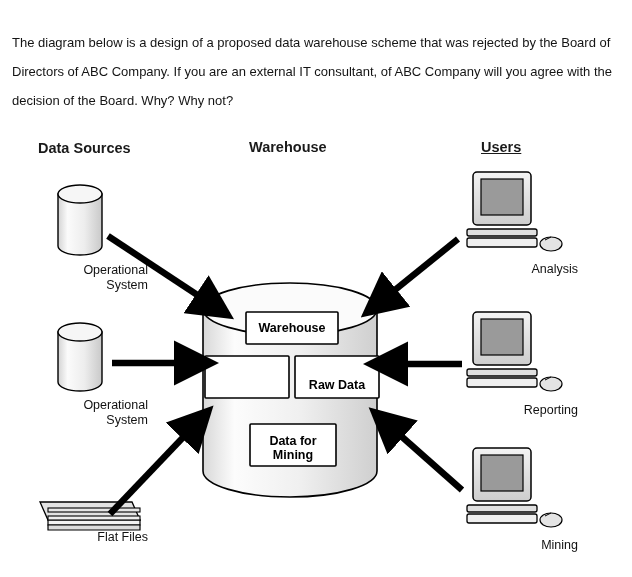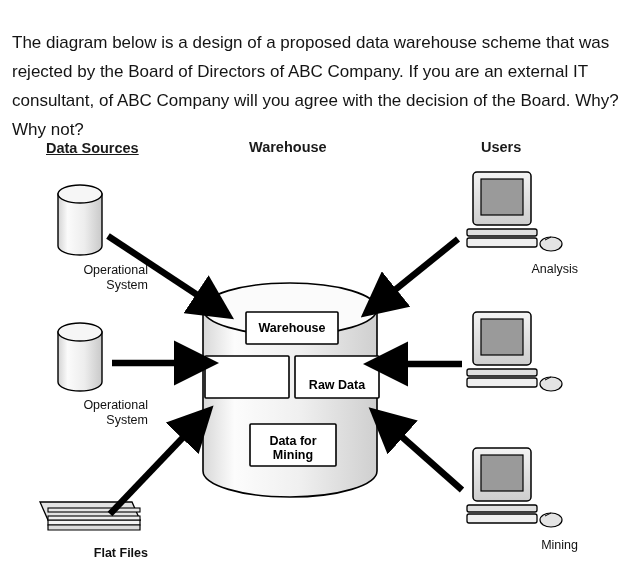--- a/index.html
+++ b/index.html
@@ -13,53 +13,53 @@
     font-family: "Liberation Sans", sans-serif;
     color: #000000;
     overflow: hidden;
     position: relative;
   }
   #question {
     position: absolute;
     left: 12px;
     top: 28px;
     width: 612px;
-    font-size: 17px;
+    font-size: 13px;
     line-height: 29px;
     color: #141414;
   }
   #diagram {
     position: absolute;
     left: 0;
     top: 126px;
     width: 632px;
     height: 451px;
   }
   .col-head {
     position: absolute;
     font-size: 14.5px;
     font-weight: bold;
     color: #1a1a1a;
     white-space: nowrap;
   }
-  #head-sources { left: 46px; top: 14px; text-decoration: underline; }
+  #head-sources { left: 38px; top: 14px; }
   #head-warehouse { left: 249px; top: 13px; }
-  #head-users { left: 481px; top: 13px; }
+  #head-users { left: 481px; top: 13px; text-decoration: underline; }
 
   .caption {
     position: absolute;
     font-size: 12.5px;
     line-height: 15px;
     color: #111111;
     text-align: right;
     white-space: pre-line;
   }
   #cap-op1 { left: 28px; top: 137px; width: 120px; }
   #cap-op2 { left: 28px; top: 272px; width: 120px; }
-  #cap-flat { left: 28px; top: 420px; width: 120px; font-weight: bold; }
+  #cap-flat { left: 28px; top: 404px; width: 120px; }
   #cap-analysis { left: 448px; top: 136px; width: 130px; }
   #cap-reporting { left: 448px; top: 277px; width: 130px; }
   #cap-mining { left: 448px; top: 412px; width: 130px; }
 
   svg.layer {
     position: absolute;
     left: 0;
     top: 0;
     width: 632px;
     height: 451px;
@@ -185,15 +185,16 @@
   <div class="box-label" id="lbl-raw">Raw Data</div>
   <div class="box-label" id="lbl-mining">Data for
 Mining</div>
 
   <div class="caption" id="cap-op1">Operational
 System</div>
   <div class="caption" id="cap-op2">Operational
 System</div>
   <div class="caption" id="cap-flat">Flat Files</div>
   <div class="caption" id="cap-analysis">Analysis</div>
+  <div class="caption" id="cap-reporting">Reporting</div>
   <div class="caption" id="cap-mining">Mining</div>
 
 </div>
 
 </body></html>

